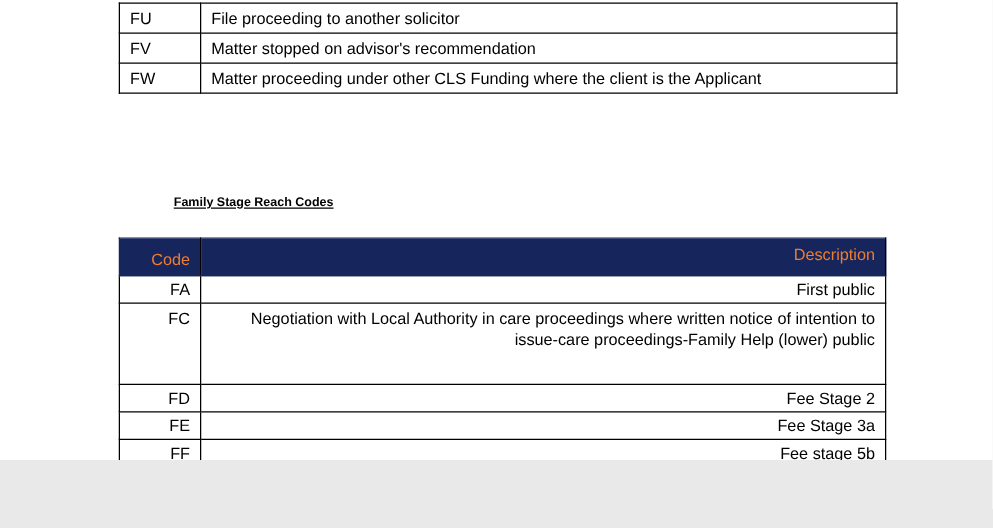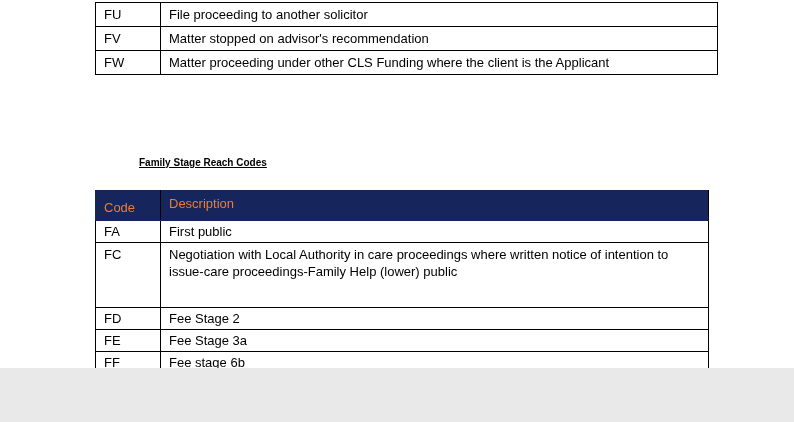--- a/index.html
+++ b/index.html
@@ -58,21 +58,21 @@
     position:absolute;
     left:95px; top:190px;
     width:614px;
   }
   .reach-table td, .reach-table th{
     border:1px solid var(--border-col);
     font-size:13px;
     line-height:17px;
     padding:2px 8px;
     vertical-align:middle;
-    text-align:left;
+    text-align:right;
     font-weight:normal;
   }
   .reach-table{border:1.5px solid var(--border-col);}
   .reach-table .header-row th{
     background:var(--header-bg);
     color:var(--header-text);
     height:23px;
     border-color:var(--header-bg);
     border-right-color:var(--border-col);
   }
@@ -145,21 +145,21 @@
       <tr>
         <td>FD</td>
         <td>Fee Stage 2</td>
       </tr>
       <tr>
         <td>FE</td>
         <td>Fee Stage 3a</td>
       </tr>
       <tr>
         <td>FF</td>
-        <td>Fee stage 6b</td>
+        <td>Fee stage 5b</td>
       </tr>
       <tr>
         <td>FG</td>
         <td>Fee stage 3c</td>
       </tr>
     </tbody>
   </table>
 
 </div>
 

